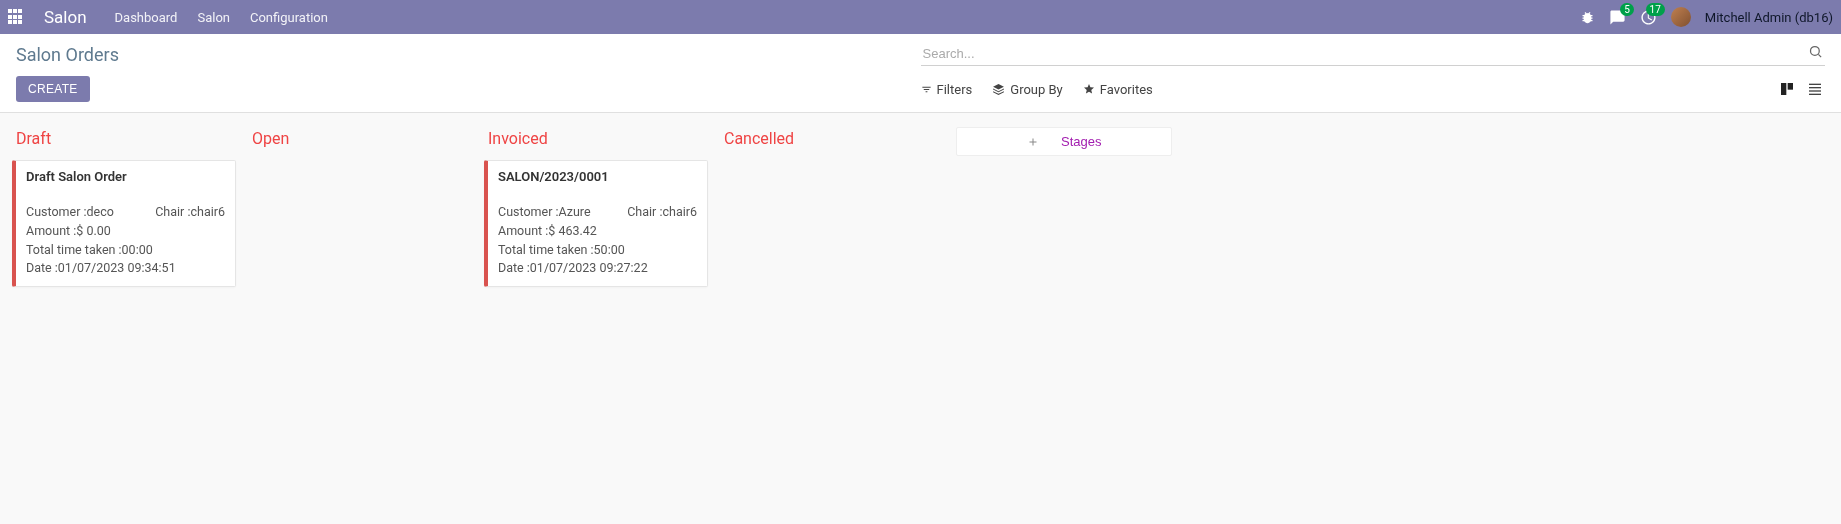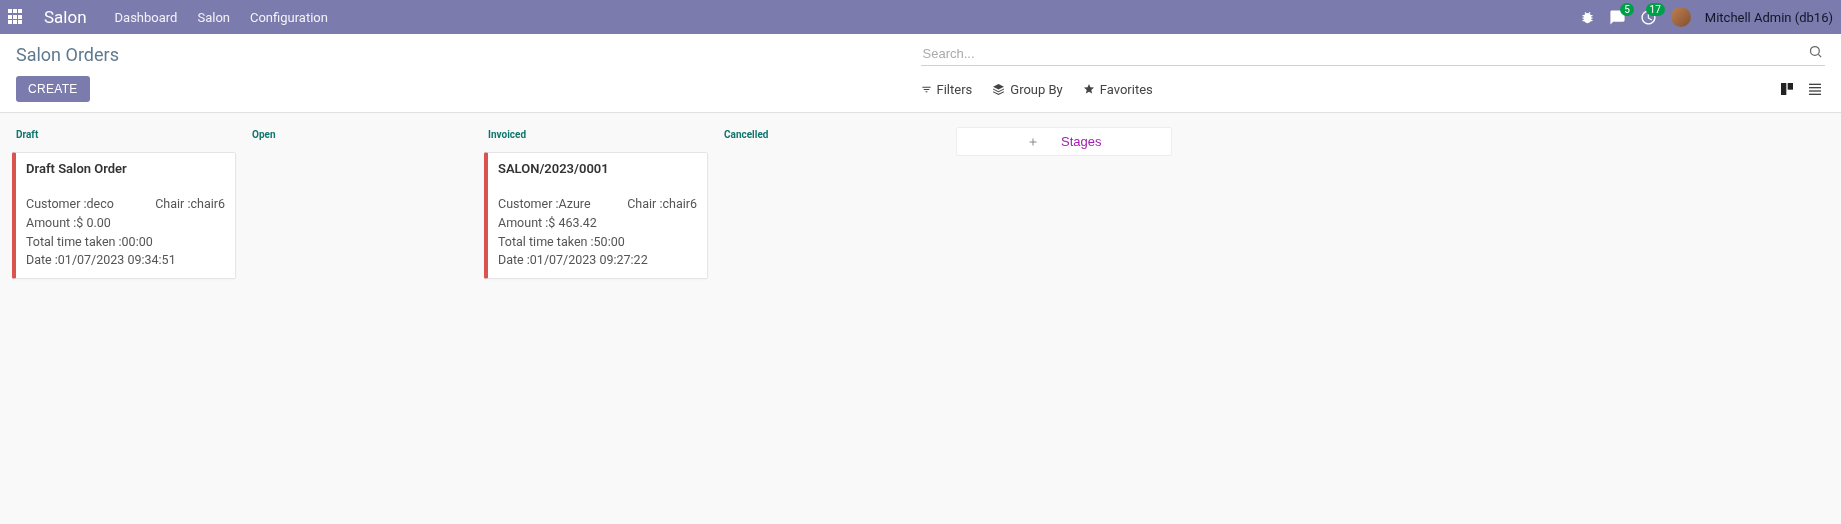--- a/index.html
+++ b/index.html
@@ -29,21 +29,21 @@
   .cp-row2 { display: flex; align-items: center; margin-top: 10px; }
   .cp-left { flex: 0 0 50%; }
   .btn-create { background: #7c7bad; color: #fff; border: none; padding: 6px 12px; font-size: 12px; border-radius: 3px; cursor: pointer; letter-spacing: 0.3px; }
   .cp-right { flex: 1; display: flex; align-items: center; gap: 20px; }
   .toolbar-item { display: flex; align-items: center; gap: 5px; color: #444; cursor: pointer; font-size: 13px; }
   .view-switcher { margin-left: auto; display: flex; gap: 8px; }
   .vs-btn { width: 20px; height: 18px; cursor: pointer; color: #444; display:flex; align-items:center; justify-content:center;}
   
   .kanban { display: flex; gap: 4px; padding: 12px 8px; align-items: flex-start; overflow-x: auto; }
   .kcol { width: 232px; flex-shrink: 0; padding: 0 4px; }
-  .kcol-title { font-size: 10px; font-weight: 700; color: #0f766e; padding: 4px 4px 12px 4px; }
+  .kcol-title { font-size: 16px; font-weight: 400; color: #ef4444; padding: 4px 4px 12px 4px; }
   .kcard { background: #fff; border: 1px solid #e5e5e5; border-left: 4px solid #d9534f; border-radius: 2px; padding: 8px 10px; margin-bottom: 8px; box-shadow: 0 1px 2px rgba(0,0,0,0.03); cursor: pointer; }
   .kcard-title { font-weight: 600; font-size: 13px; color: #333; margin-bottom: 19px; }
   .kcard-row { display: flex; justify-content: space-between; font-size: 12.5px; color: #555; line-height: 1.5; }
   .kcard-line { font-size: 12.5px; color: #555; line-height: 1.5; }
   .stages-btn { border: 1px solid #eee; background: #fff; color: #a21caf; padding: 6px 70px; font-size: 13px; cursor: pointer; display: flex; align-items: center; gap: 22px; margin-top: 2px; border-radius: 2px;}
   
   svg { display: block; }
 </style>
 </head>
 <body>

